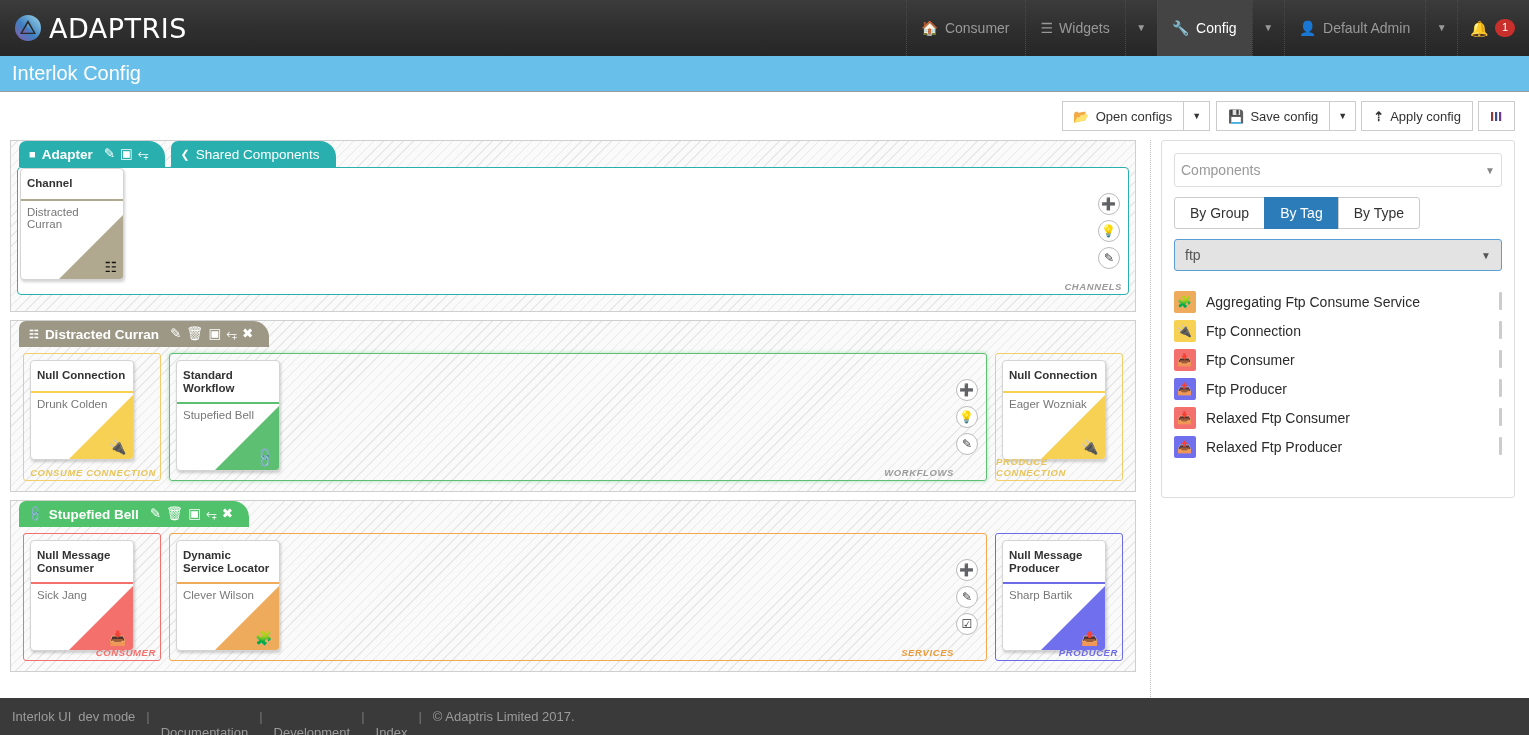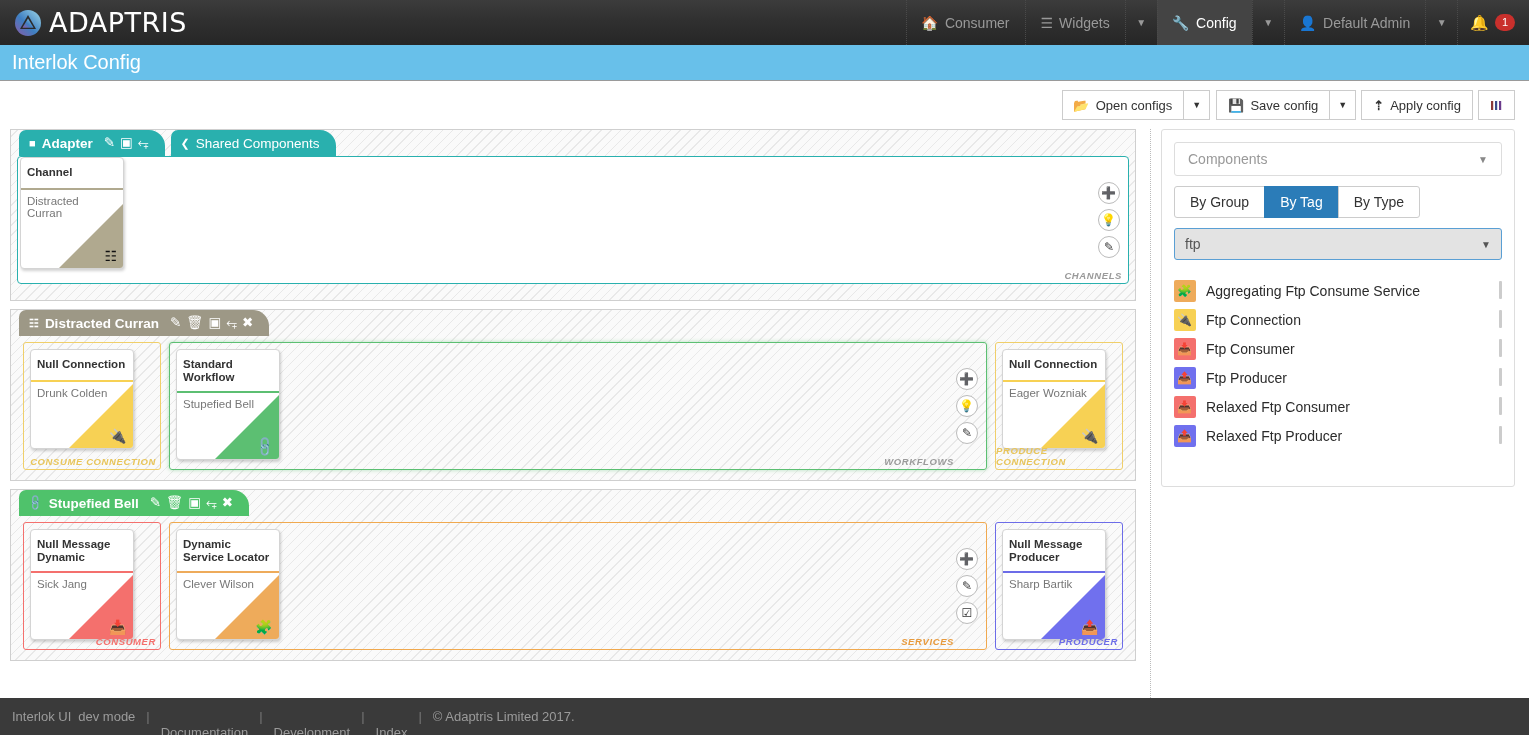--- a/index.html
+++ b/index.html
@@ -6,21 +6,21 @@
   html, body {
     margin: 0; padding: 0;
     width: 1529px; height: 735px;
     font-family: "Liberation Sans", sans-serif;
     background: #fff;
     overflow: hidden;
   }
 
   
   .topnav {
-    height: 45px;
+    height: 56px;
     background: linear-gradient(180deg,#3c3c3c 0%, #303030 45%, #262626 100%);
     display: flex; align-items: stretch;
     position: relative;
   }
   .brand {
     display: flex; align-items: center;
     padding: 0 10px 0 14px;
     gap: 7px;
   }
   .brand-logo { width: 28px; height: 28px; position: relative; }
@@ -191,21 +191,21 @@
     padding-left: 10px;
   }
   .sb-card {
     border: 1px solid #ddd; border-radius: 3px;
     padding: 12px; background: #fff; height: 358px;
   }
   .sb-select {
     width: 100%; height: 34px;
     border: 1px solid #ddd; border-radius: 3px;
     background: #fff; color: #999; font-size: 14px;
-    display: flex; align-items: center; padding: 0 13px;
+    display: flex; align-items: center; padding: 0 6px;
     cursor: pointer;
   }
   .sb-select .car { margin-left: auto; font-size: 10px; color:#888; }
   .sb-tabs { display: flex; margin-top: 10px; }
   .sb-tab {
     height: 32px; padding: 0 15px;
     border: 1px solid #ccc; margin-left: -1px;
     display: flex; align-items: center;
     font-size: 14px; color: #333; background: #fff; cursor: pointer;
   }
@@ -456,21 +456,21 @@
             <i class="ic">⥆</i>
             <i class="ic">✖</i>
           </span>
         </div>
       </div>
 
       <div class="panelbody inner-none" style="height:140px;display:flex;gap:8px;">
 
         <div class="slot" style="border-color:#f4706d;width:138px;">
           <div class="node">
-            <div class="ntype">Null Message Dynamic</div>
+            <div class="ntype">Null Message Consumer</div>
             <div class="nname" style="border-top-color:#f4706d">Sick Jang</div>
             <div class="node-body-pad"></div>
             <div class="corner" style="border-color:transparent transparent #f4706d transparent"></div>
             <i class="ic cicon">📥</i>
           </div>
           <div class="cat-label" style="color:#f4706d;right:4px;margin-top:26px;">CONSUMER</div>
         </div>
 
         <div class="slot" style="border-color:#f0a94f;flex:1 1 auto;position:relative;">
           <div class="node">

